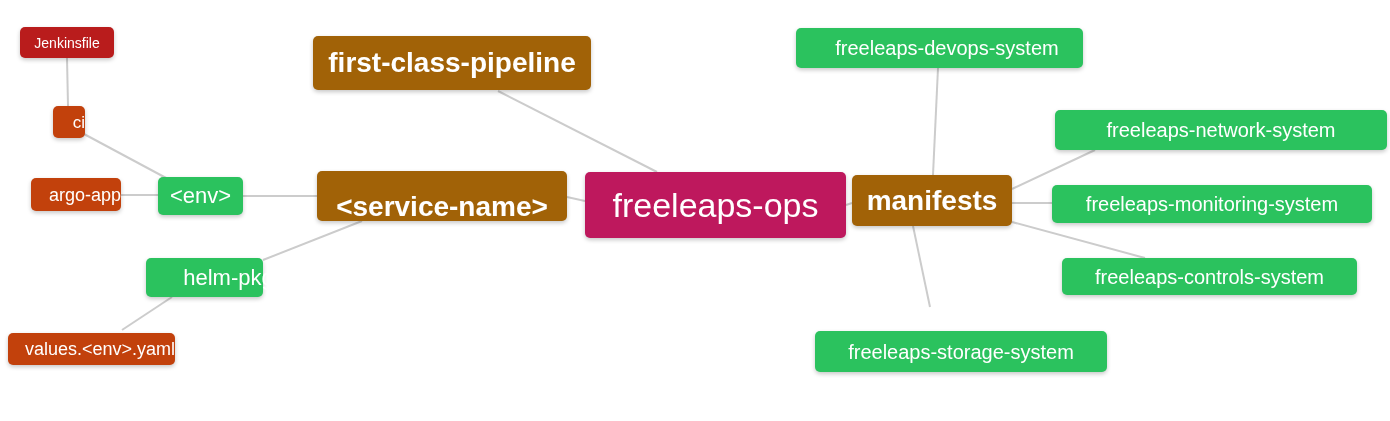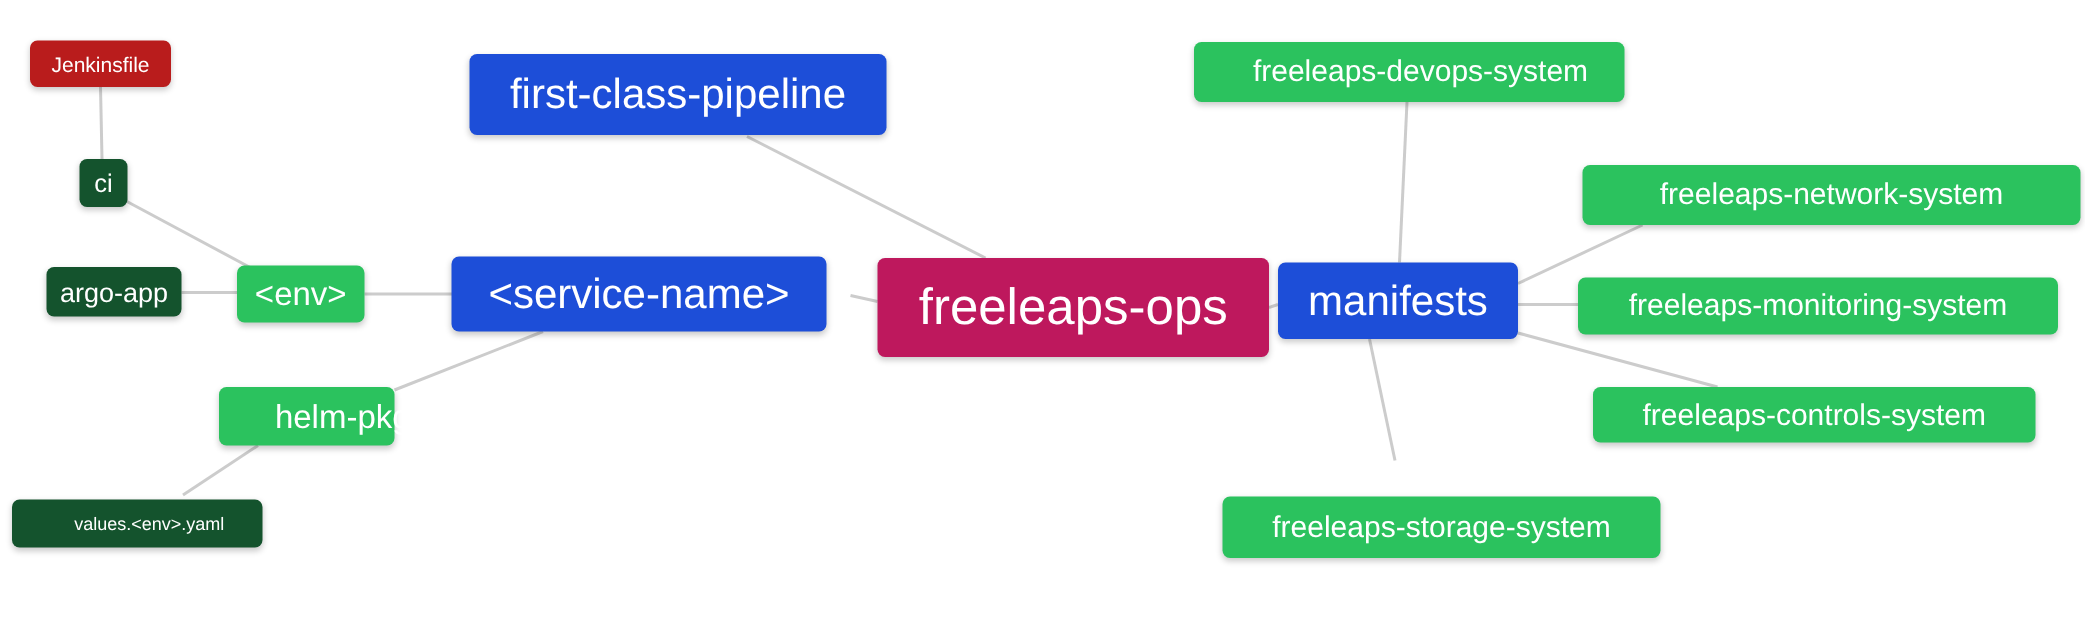--- a/index.html
+++ b/index.html
@@ -22,35 +22,35 @@
     align-items: center;
     justify-content: center;
     color: #ffffff;
     border-radius: 5px;
     box-shadow: 0 2px 4px rgba(0,0,0,0.22);
     white-space: nowrap;
     cursor: pointer;
     line-height: 1;
     box-sizing: border-box;
   }
-  .blue   { background: #1d4ed8; }
+  .blue   { background: #a16207; font-weight: bold; }
   .green  { background: #2bc25e; }
   .orange { background: #b91c1c; }
-  .red    { background: #14532d; }
+  .red    { background: #c2410c; justify-content: flex-end; }
   .dark   { background: #be185d; }
 
   
   #n-jenkinsfile { left:20px;  top:27px;  width:94px;  height:31px; font-size:14px; }
   #n-ci          { left:53px;  top:106px; width:32px;  height:32px; font-size:17px; }
   #n-argo-app    { left:31px;  top:178px; width:90px;  height:33px; font-size:18px; }
   #n-env         { left:158px; top:177px; width:85px;  height:38px; font-size:22px; }
   #n-helm-pkg    { left:146px; top:258px; width:117px; height:39px; font-size:22px;padding-left:48px; }
-  #n-values      { left:8px;   top:333px; width:167px; height:32px; font-size:12px;padding-left:16px; }
+  #n-values      { left:8px;   top:333px; width:167px; height:32px; font-size:18px;padding-left:16px; }
   #n-pipeline    { left:313px; top:36px;  width:278px; height:54px; font-size:28px; }
-  #n-service     { left:301px; top:171px; width:250px; height:50px; font-size:28px; }
+  #n-service     { left:317px; top:171px; width:250px; height:50px; font-size:28px;align-items:flex-end; }
   #n-ops         { left:585px; top:172px; width:261px; height:66px; font-size:34px; }
   #n-manifests   { left:852px; top:175px; width:160px; height:51px; font-size:28px; }
   #n-devops      { left:796px; top:28px;  width:287px; height:40px; font-size:20px;padding-left:15px; }
   #n-network     { left:1055px;top:110px; width:332px; height:40px; font-size:20px; }
   #n-monitoring  { left:1052px;top:185px; width:320px; height:38px; font-size:20px; }
   #n-controls    { left:1062px;top:258px; width:295px; height:37px; font-size:20px; }
   #n-storage     { left:815px; top:307px; width:292px; height:41px; font-size:20px;margin-top:24px; }
 </style>
 </head>
 <body>

